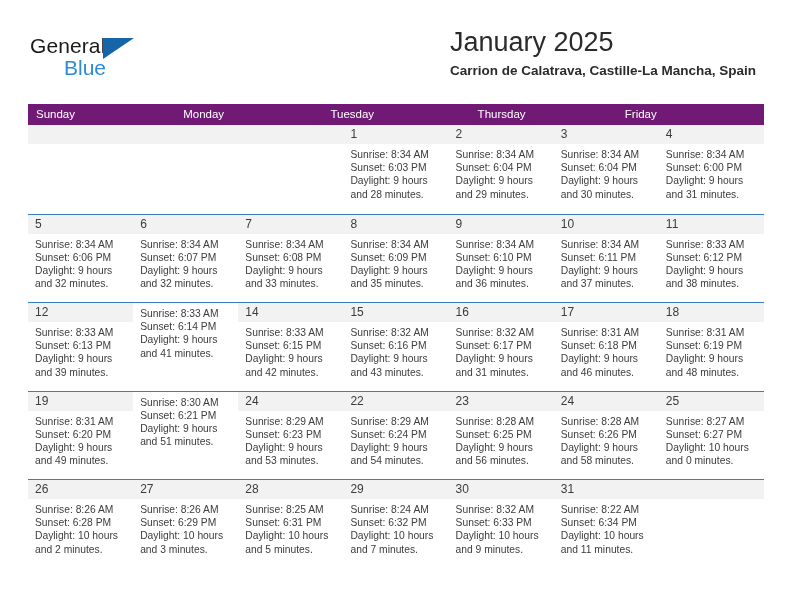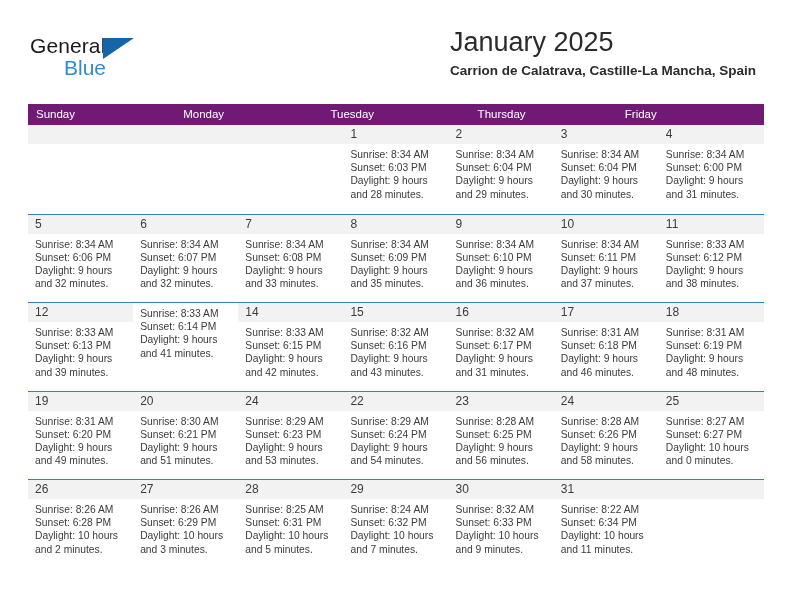--- a/index.html
+++ b/index.html
@@ -413,23 +413,20 @@
               <span class="day-num">19</span>
             </div>
             <div class="day-info">
               <div class="line">Sunrise: 8:31 AM</div>
               <div class="line">Sunset: 6:20 PM</div>
               <div class="line">Daylight: 9 hours</div>
               <div class="line">and 49 minutes.</div>
             </div>
           </div>
           <div class="day-cell">
-            <div class="day-num-band">
-              <span class="day-num">20</span>
-            </div>
             <div class="day-info">
               <div class="line">Sunrise: 8:30 AM</div>
               <div class="line">Sunset: 6:21 PM</div>
               <div class="line">Daylight: 9 hours</div>
               <div class="line">and 51 minutes.</div>
             </div>
           </div>
           <div class="day-cell">
             <div class="day-num-band">
               <span class="day-num">24</span>

